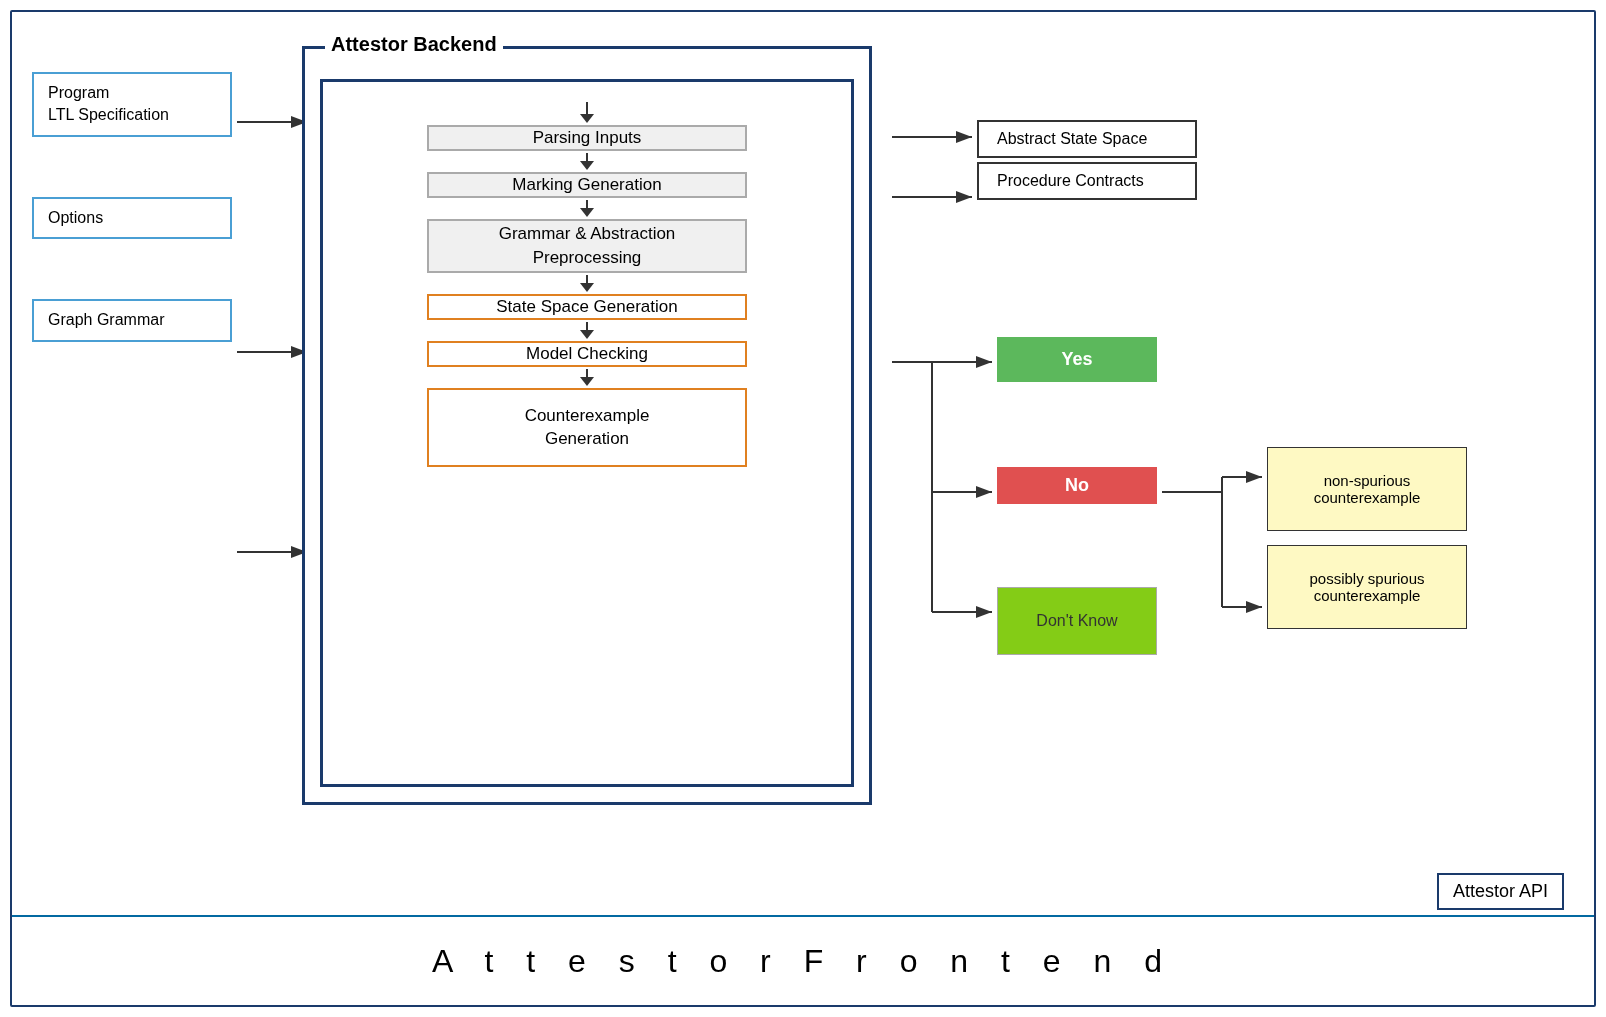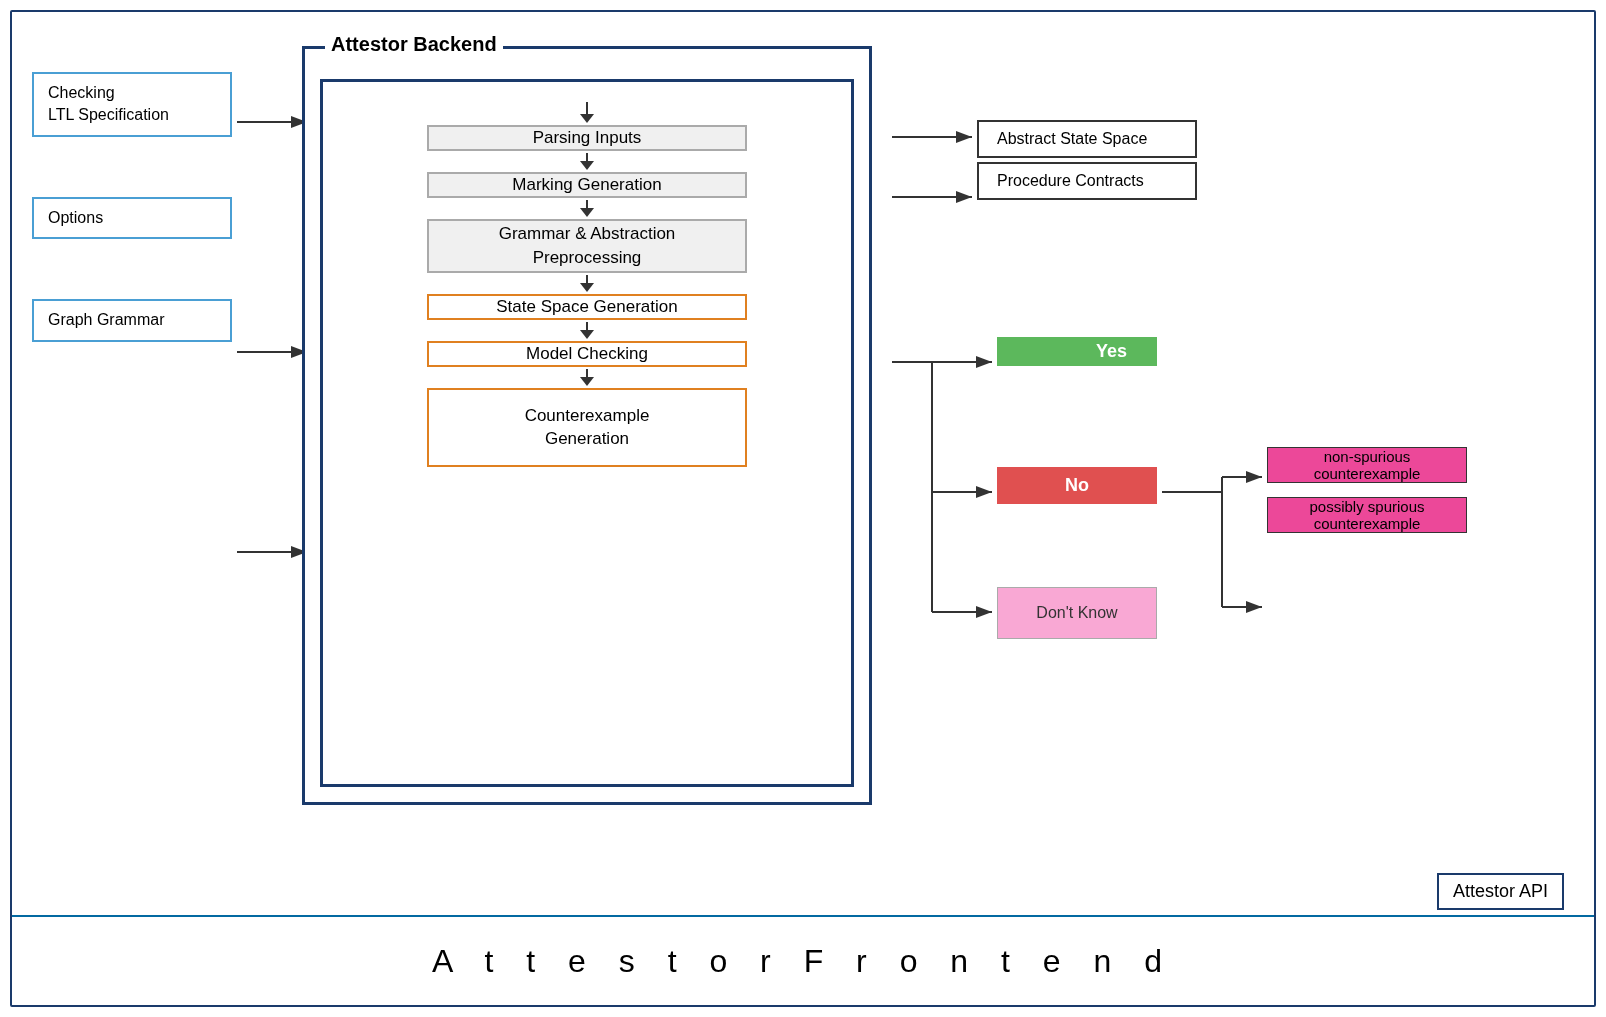--- a/index.html
+++ b/index.html
@@ -165,54 +165,54 @@
       padding: 8px 18px;
       font-size: 16px;
       background: #fff;
       margin-bottom: 4px;
       min-width: 220px;
     }
 
     .result-yes {
       background: #5cb85c;
       color: #fff;
-      padding: 4px 30px;
+      padding: 12px 30px;
       font-size: 18px;
       font-weight: bold;
-      text-align: right;
+      text-align: center;
       min-width: 160px;
       margin-bottom: 6px;
     }
 
     .result-no {
       background: #e05050;
       color: #fff;
       padding: 8px 40px;
       font-size: 18px;
       font-weight: bold;
       text-align: center;
       min-width: 160px;
       margin-bottom: 10px;
     }
 
     .result-dk {
-      background: #f9a8d4;
+      background: #84cc16;
       color: #333;
-      padding: 16px 20px;
+      padding: 24px 20px;
       font-size: 16px;
       text-align: center;
       min-width: 160px;
       border: 1px solid #aaa;
     }
 
     .desc-box {
       border: 1.5px solid #333;
-      padding: 0 12px;
+      padding: 24px 12px;
       font-size: 15px;
-      background: #ec4899;
+      background: #fef9c3;
       margin-bottom: 4px;
       min-width: 200px;
       text-align: center;
     }
 
     
     svg.arrows {
       position: absolute;
       top: 0;
       left: 0;
@@ -279,21 +279,21 @@
 
       <line x1="1150" y1="480" x2="1210" y2="480" stroke="#333" stroke-width="2"></line>
       <line x1="1210" y1="465" x2="1210" y2="595" stroke="#333" stroke-width="2"></line>
       <line x1="1210" y1="465" x2="1250" y2="465" stroke="#333" stroke-width="2" marker-end="url(#arrowhead)"></line>
       <line x1="1210" y1="595" x2="1250" y2="595" stroke="#333" stroke-width="2" marker-end="url(#arrowhead)"></line>
     </svg>
 
     <div class="left-panel">
 
       <div class="input-box program-ltl">
-        <span>Checking</span>
+        <span>Program</span>
         <span>LTL Specification</span>
       </div>
 
       <div class="input-box">
         <span>Options</span>
       </div>
 
       <div class="input-box">
         <span>Graph Grammar</span>
       </div>

